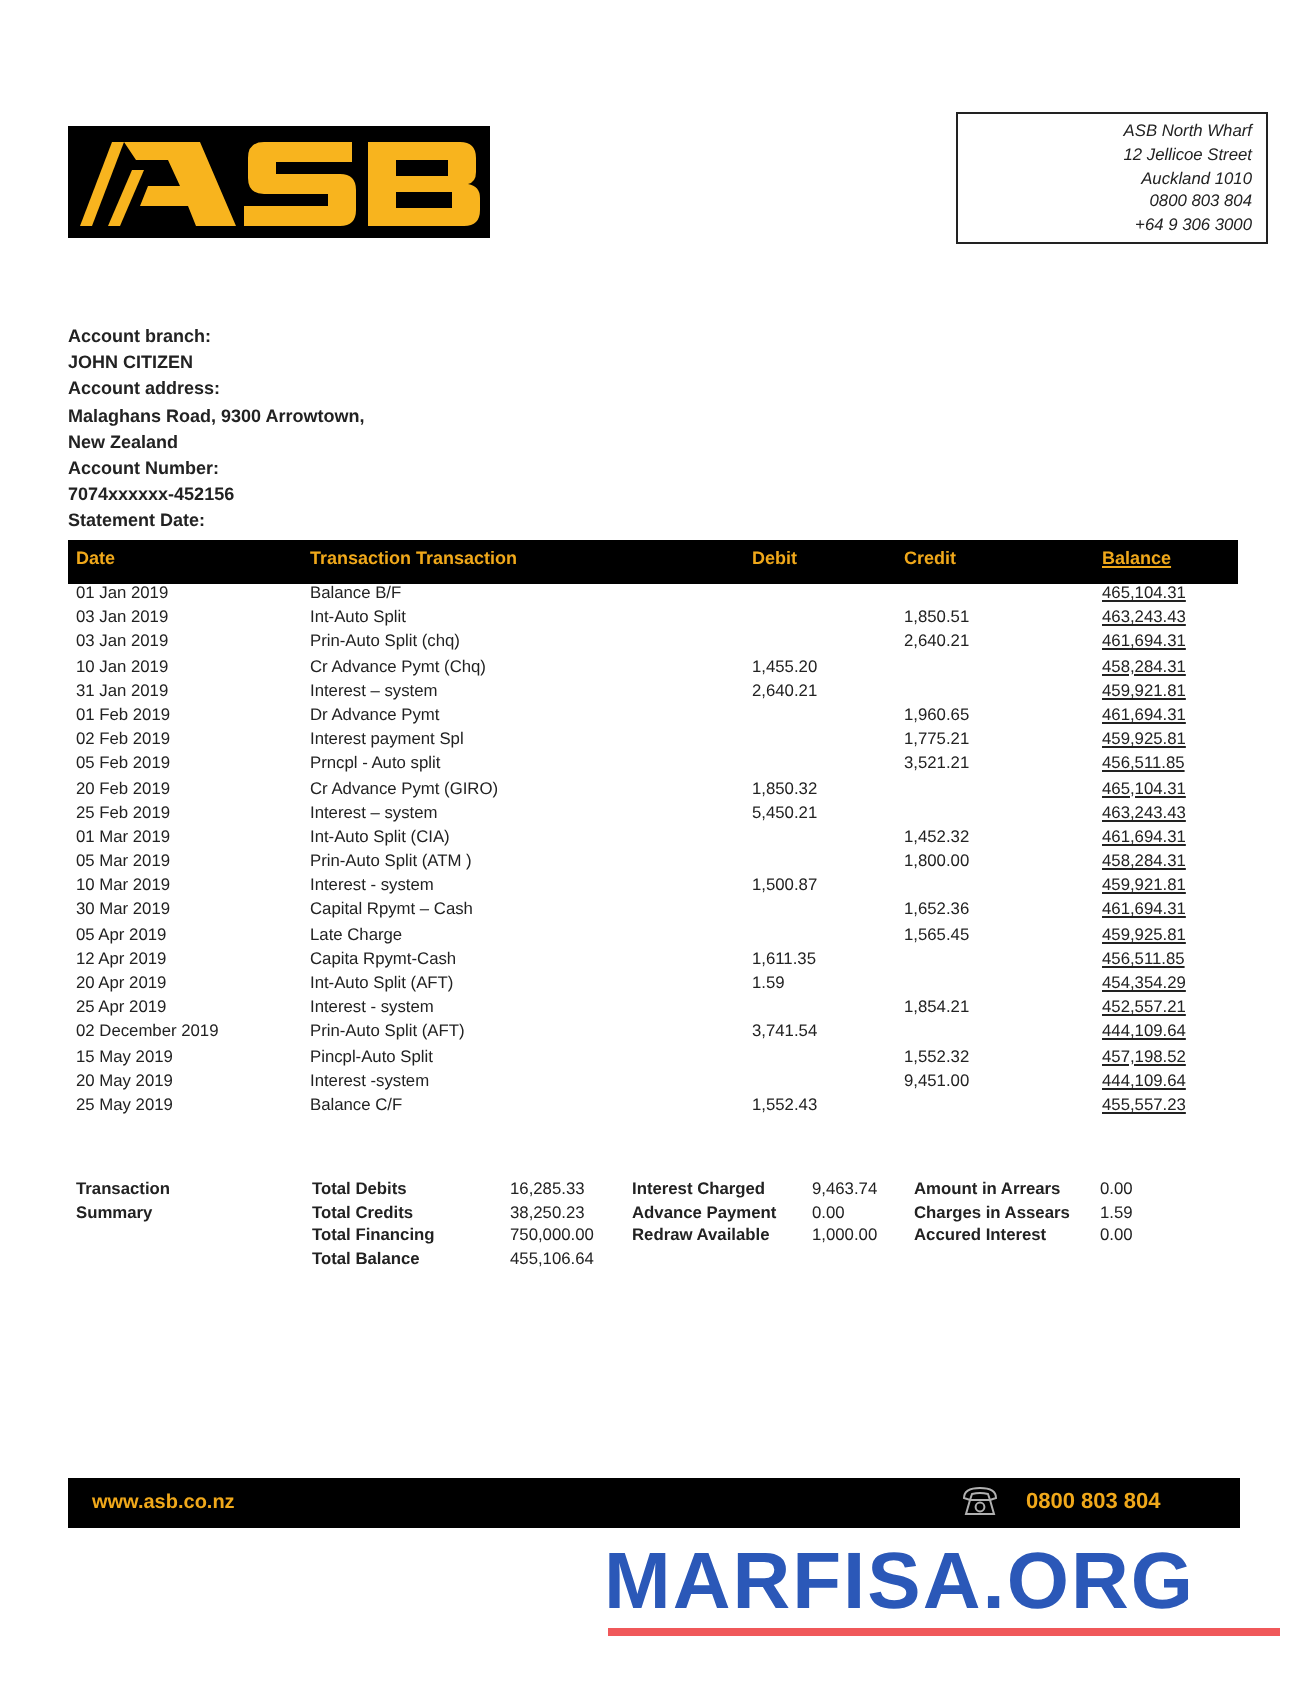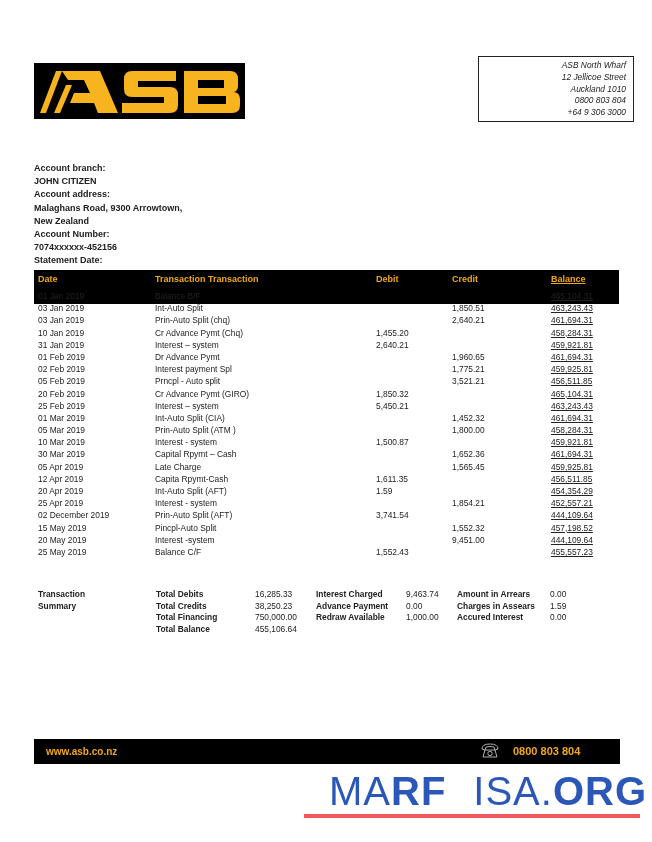--- a/index.html
+++ b/index.html
@@ -9,21 +9,21 @@
   .logo { position: absolute; left: 34px; top: 63px; width: 211px; height: 56px; background: #000; overflow: hidden; }
   .logo svg { display: block; }
 
   .address-box { position: absolute; left: 478px; top: 56px; width: 156px; height: 66px; border: 1.5px solid #222; padding: 3px 7px 0 0; text-align: right; font-style: italic; font-size: 8.4px; line-height: 11.8px; color: #222; }
 
   .acct { position: absolute; left: 34px; top: 162px; font-size: 9px; font-weight: bold; line-height: 13.2px; }
   .acct .row { display: flex; flex-direction: column; }
   .acct .lbl { width: 92px; color: #222; }
   .acct .val { color: #222; }
 
-  .tx-header { position: absolute; left: 34px; top: 270px; width: 585px; height: 34px; background: #000; color: #f0a81a; font-size: 9px; font-weight: bold; }
+  .tx-header { position: absolute; left: 34px; top: 270px; width: 585px; height: 22px; background: #000; color: #f0a81a; font-size: 9px; font-weight: bold; }
   .tx-header span { position: absolute; top: 4px; }
 
   .tx-body { position: absolute; left: 34px; top: 290px; width: 585px; font-size: 8.4px; color: #222; }
   .tx-row { position: relative; height: 12.2px; }
   .tx-row span { position: absolute; top: 0; line-height: 12.2px; white-space: nowrap; }
 
   .c-date { left: 4px; }
   .c-desc { left: 121px; }
   .c-debit { left: 342px; }
   .c-credit { left: 418px; }
@@ -33,21 +33,21 @@
   .summary span { position: absolute; white-space: nowrap; line-height: 11.6px; }
   .b { font-weight: bold; }
 
   .footer { position: absolute; left: 34px; top: 739px; width: 586px; height: 25px; background: #000; }
   .footer .url { position: absolute; left: 12px; top: 7px; color: #f0a81a; font-size: 10px; font-weight: bold; }
   .footer .phone-icon { position: absolute; left: 446px; top: 4px; width: 20px; height: 16px; }
   .footer .phone { position: absolute; left: 479px; top: 6px; color: #f0a81a; font-size: 11px; font-weight: bold; }
 
   .watermark { position: absolute; left: 302px; top: 770px; width: 338px; height: 50px; }
   .watermark .wm-text { font-size: 40px; letter-spacing: 1px; color: #2b58b8; line-height: 42px; white-space: nowrap; }
-  .watermark .wm-text .thin { font-weight: normal; margin-left: 27px; }
+  .watermark .wm-text .thin { font-weight: bold; }
   .watermark .wm-text .bold { font-weight: bold; }
   .watermark .wm-line { position: absolute; left: 2px; top: 44px; width: 336px; height: 4px; background: #f0585a; }
 </style>
 </head>
 <body>
 
 <div class="logo">
   <svg width="211" height="56" viewBox="0 0 211 56">
     <rect width="211" height="56" fill="#000"></rect>
 

